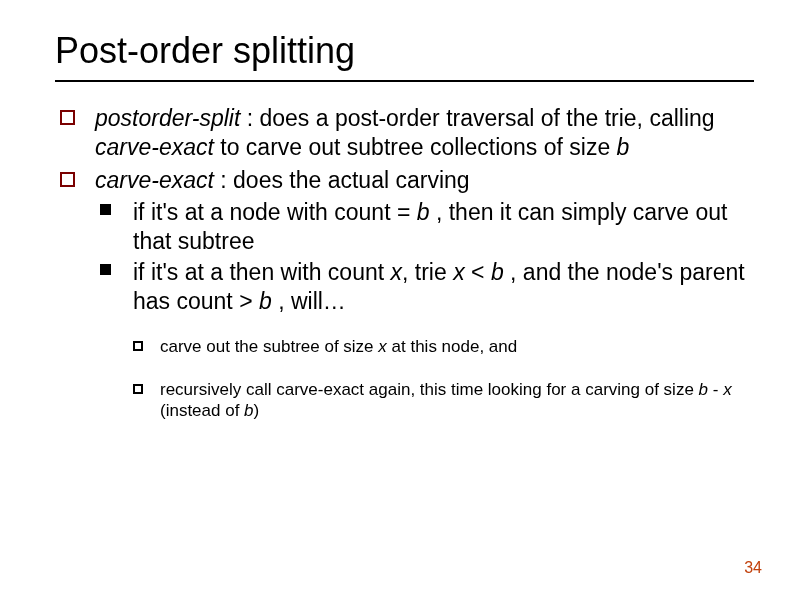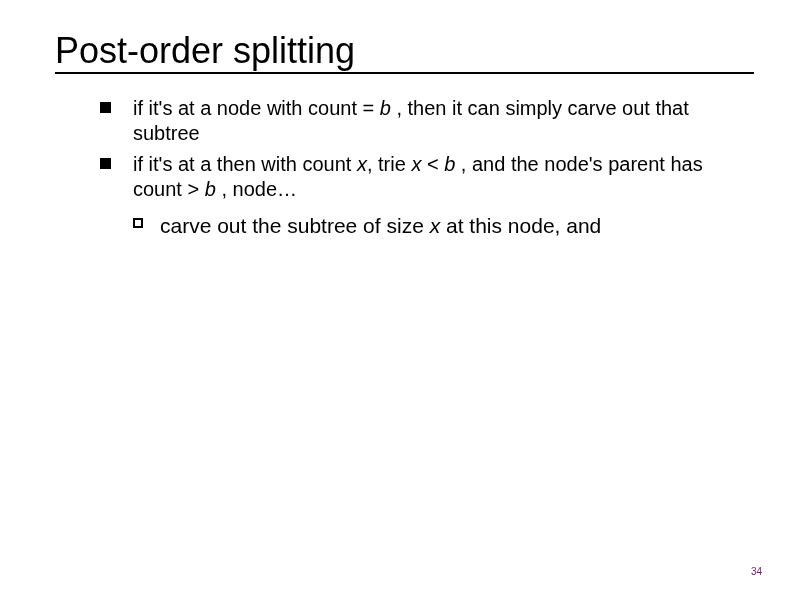--- a/index.html
+++ b/index.html
@@ -9,21 +9,21 @@
     background: #ffffff;
     font-family: Verdana, Geneva, sans-serif;
     color: #000000;
     position: relative;
     padding: 30px 40px 20px 55px;
   }
   .title {
     font-size: 36px;
     font-weight: normal;
     border-bottom: 2px solid #000;
-    padding-bottom: 0;
+    padding-bottom: 8px;
     margin-bottom: 22px;
   }
   .bullet-list { list-style: none; }
   .level1 {
     position: relative;
     padding-left: 40px;
     font-size: 23px;
     line-height: 1.25;
     margin-bottom: 4px;
   }
@@ -32,79 +32,90 @@
     left: 5px;
     top: 6px;
     width: 15px;
     height: 15px;
     border: 2px solid #7a0000;
     background: transparent;
   }
   .level2 {
     position: relative;
     padding-left: 78px;
-    font-size: 20px;
+    font-size: 23px;
     line-height: 1.25;
-    margin-top: 6px;
     margin-bottom: 2px;
   }
   .level2 .marker {
     position: absolute;
     left: 45px;
     top: 6px;
     width: 11px;
     height: 11px;
     background: #000;
   }
   .level3 {
     position: relative;
     padding-left: 105px;
-    font-size: 21px;
+    font-size: 17px;
     line-height: 1.25;
-    margin-top: 11px;
+    margin-top: 21px;
   }
   .level3 .marker {
     position: absolute;
     left: 78px;
     top: 5px;
     width: 10px;
     height: 10px;
     border: 2px solid #000;
     background: transparent;
   }
   .italic { font-style: italic; }
   .page-num {
     position: absolute;
     bottom: 18px;
     right: 32px;
-    font-size: 10px;
-    color: #701a75;
+    font-size: 16px;
+    color: #c2410c;
   }
 </style>
 </head>
 <body>
 
 <h1 class="title">Post-order splitting</h1>
 
 <ul class="bullet-list">
 
+  <li class="level1">
+    <span class="marker"></span>
+    <span class="italic">postorder-split</span><span> : does a post-order traversal of the trie, calling </span><span class="italic">carve-exact</span><span>  to carve out subtree collections of size </span><span class="italic">b</span>
+  </li>
 
+  <li class="level1">
+    <span class="marker"></span>
+    <span class="italic">carve-exact</span><span> : does the actual carving</span>
+  </li>
 
   <li class="level2">
     <span class="marker"></span>
     <span>if it's at a node with count = </span><span class="italic">b</span><span> , then it can simply carve out that subtree</span>
   </li>
 
 
   <li class="level2">
     <span class="marker"></span>
-    <span>if it's at a then with count </span><span class="italic">x</span><span>, trie </span><span class="italic">x</span><span> &lt; </span><span class="italic">b</span><span> , and the node's parent has count &gt; </span><span class="italic">b</span><span> , node…</span>
+    <span>if it's at a then with count </span><span class="italic">x</span><span>, trie </span><span class="italic">x</span><span> &lt; </span><span class="italic">b</span><span> , and the node's parent has count &gt; </span><span class="italic">b</span><span> , will…</span>
   </li>
 
   <li class="level3">
     <span class="marker"></span>
     <span>carve out the subtree of size </span><span class="italic">x</span><span>  at this node, and</span>
   </li>
 
+  <li class="level3">
+    <span class="marker"></span>
+    <span>recursively call carve-exact again, this time looking for a carving of size </span><span class="italic">b</span><span> - </span><span class="italic">x</span><span> (instead of </span><span class="italic">b</span><span>)</span>
+  </li>
 
 </ul>
 
 <div class="page-num">34</div>
 
 </body></html>

